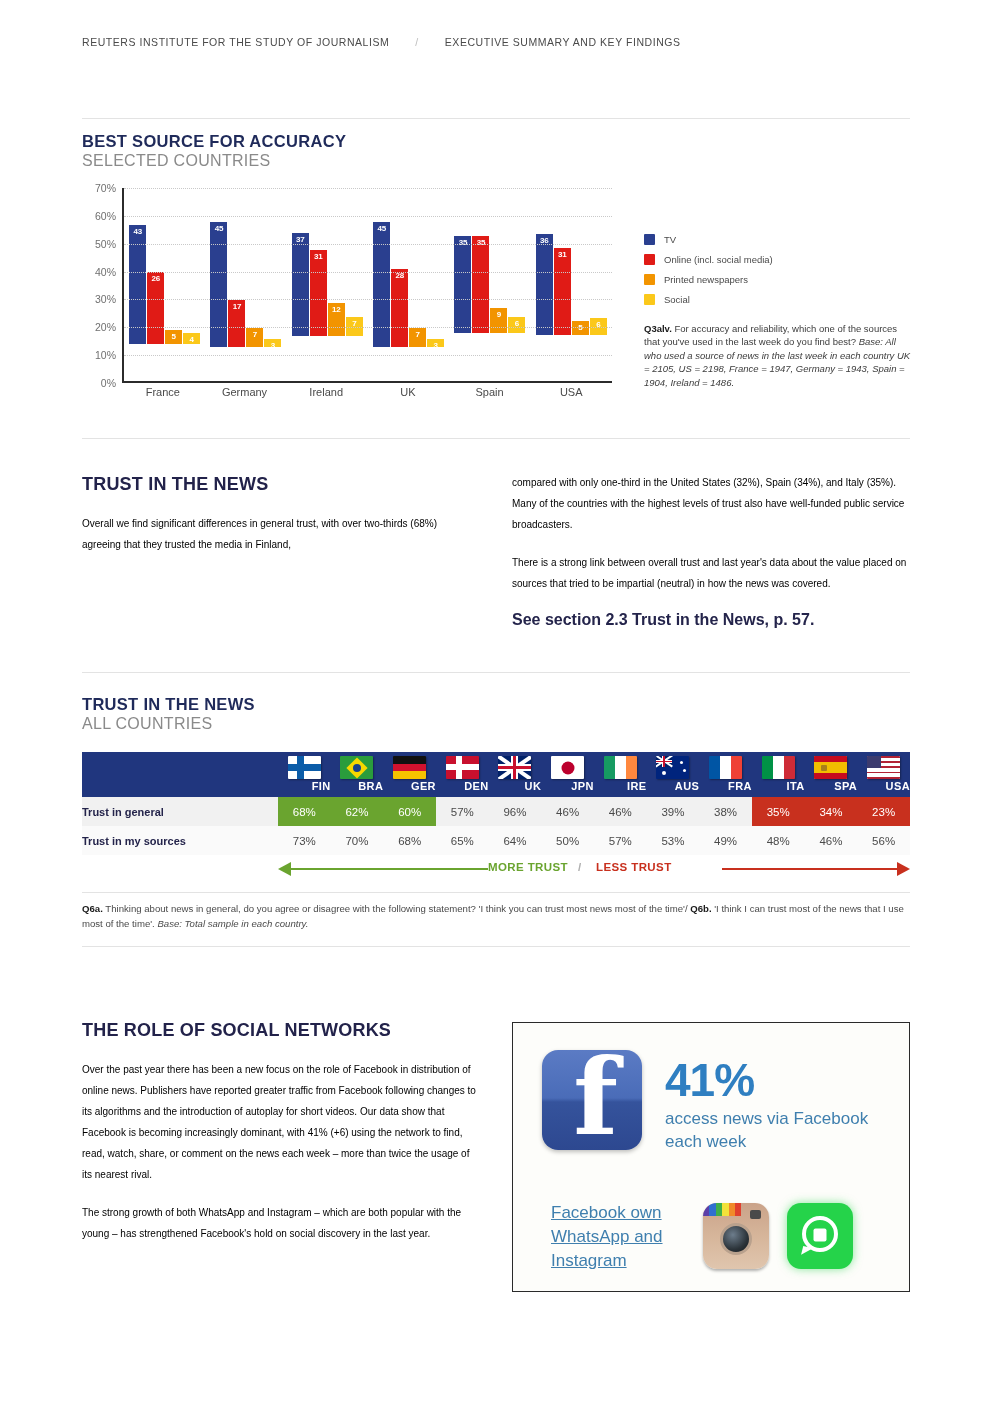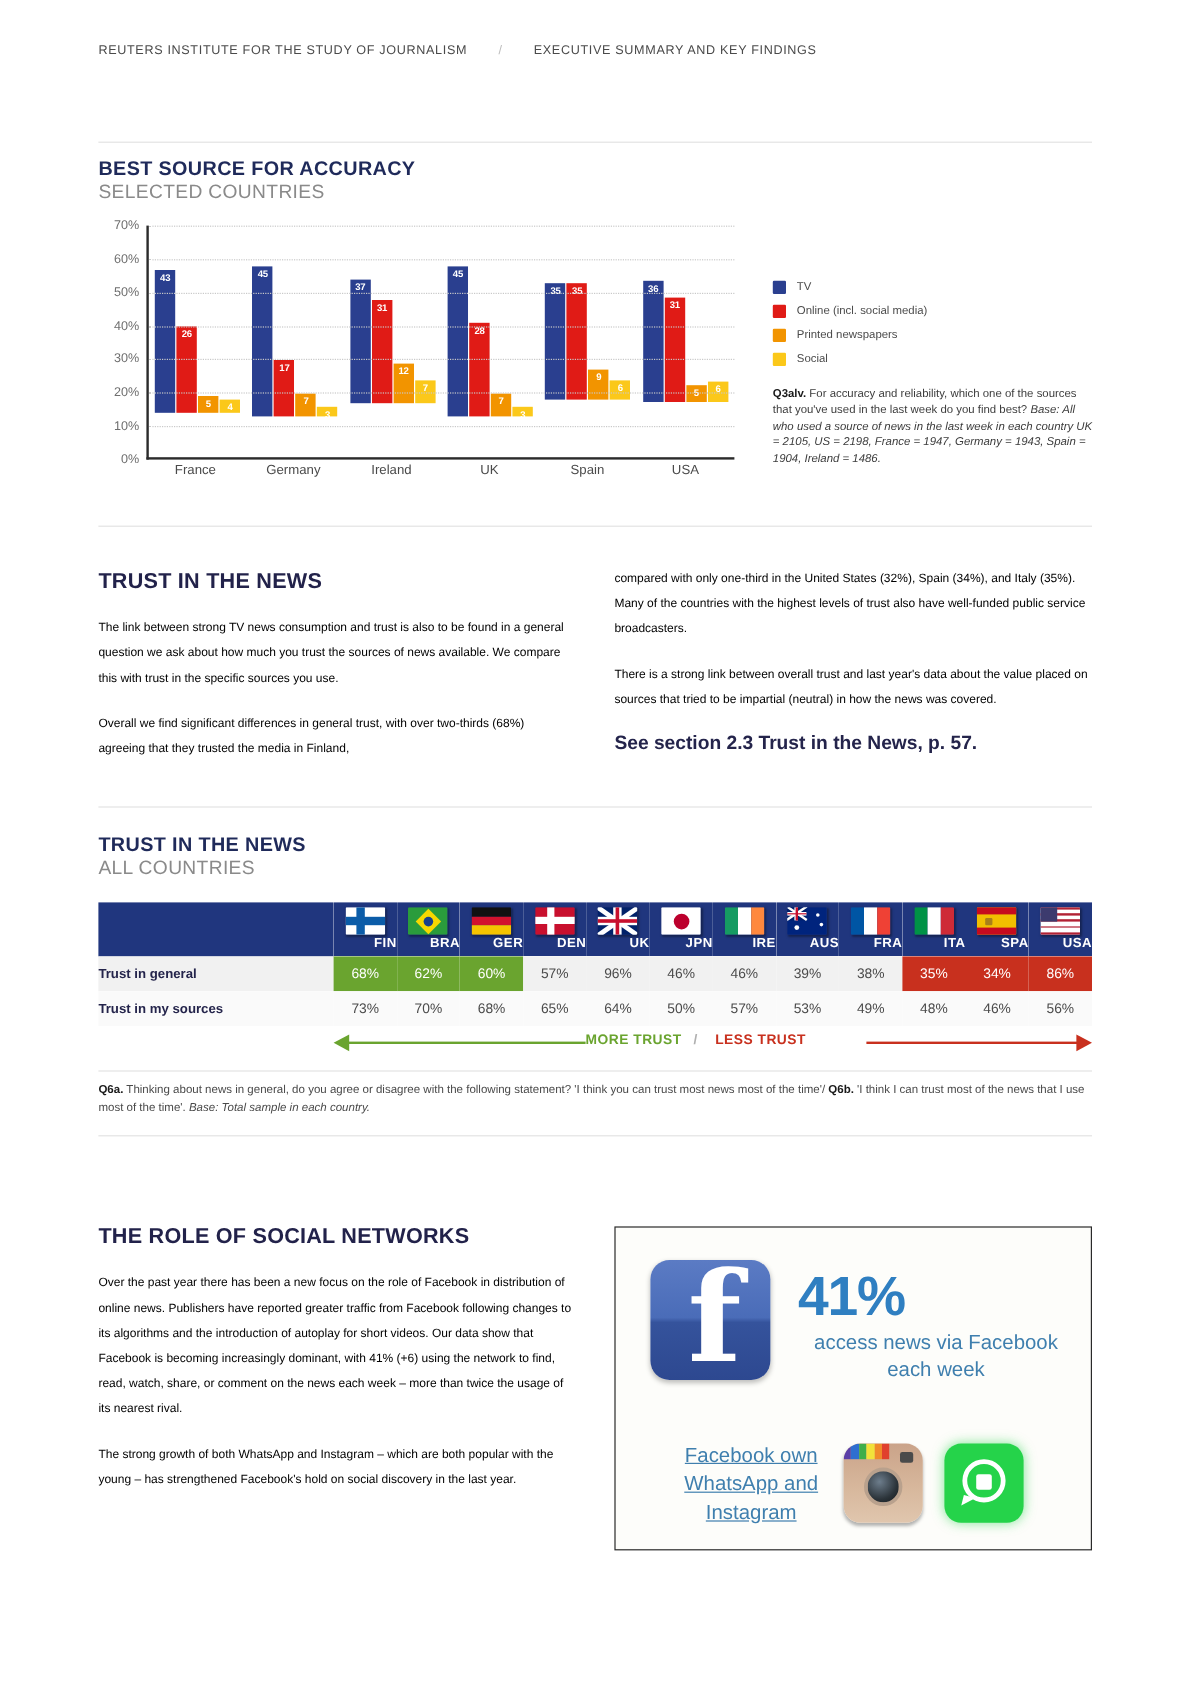--- a/index.html
+++ b/index.html
@@ -133,21 +133,21 @@
   .table-note {
     position:absolute; left:82px; top:902px; width:828px;
     font-size:9.6px; line-height:14.5px; color:#4a4a4a;
   }
   .table-note b { color:#1a1a1a; }
   .table-note i { font-style:italic; }
 
   
   #social-box {
     position:absolute; left:512px; top:1022px; width:398px; height:270px;
-    border:1px solid #2a2a2a; background:#fdfdfa;text-align:center;
+    border:1px solid #2a2a2a; background:#fdfdfa;
   }
   .fb-logo {
     position:absolute; left:29px; top:27px; width:100px; height:100px;
     border-radius:16px; overflow:hidden;
     background:linear-gradient(#5b7bc4 0%, #4a6cb8 48%, #35539c 52%, #2d4890 100%);
     box-shadow:0 2px 4px rgba(0,0,0,0.25);
   }
   .fb-logo::after {
     content:"f"; position:absolute; left:50%; top:50%;
     transform:translate(-42%,-52%);
@@ -362,21 +362,20 @@
 
 <div class="chart-note">
   <b>Q3alv.</b><span> For accuracy and reliability, which one of the sources that you've used in the last week do you find best? </span><i>Base: All who used a source of news in the last week in each country UK = 2105, US = 2198, France = 1947, Germany = 1943, Spain = 1904, Ireland = 1486.</i>
 </div>
 
 <div class="rule" style="top:438px;"></div>
 
 <div style="position:absolute; left:82px; top:474px; width:396px;">
   <h2 class="body-head">TRUST IN THE NEWS</h2>
   <div class="prose" style="margin-top:18px;">
-    <p>The link between strong TV news consumption and trust is also to be found in a general question we ask about how much you trust the sources of news available. We compare this with trust in the specific sources you use.</p>
     <p class="last">Overall we find significant differences in general trust, with over two-thirds (68%) agreeing that they trusted the media in Finland,</p>
   </div>
 </div>
 
 <div style="position:absolute; left:512px; top:472px; width:398px;">
   <div class="prose">
     <p>compared with only one-third in the United States (32%), Spain (34%), and Italy (35%). Many of the countries with the highest levels of trust also have well-funded public service broadcasters.</p>
     <p>There is a strong link between overall trust and last year's data about the value placed on sources that tried to be impartial (neutral) in how the news was covered.</p>
   </div>
   <p class="seealso">See section 2.3 Trust in the News, p. 57.</p>
@@ -531,21 +530,21 @@
           <td class="val r1 hi-green">62%</td>
           <td class="val r1 hi-green">60%</td>
           <td class="val r1">57%</td>
           <td class="val r1">96%</td>
           <td class="val r1">46%</td>
           <td class="val r1">46%</td>
           <td class="val r1">39%</td>
           <td class="val r1">38%</td>
           <td class="val r1 hi-red">35%</td>
           <td class="val r1 hi-red">34%</td>
-          <td class="val r1 hi-red">86%</td>
+          <td class="val r1 hi-red">23%</td>
         </tr>
         <tr>
           <td class="rowlabel r2">Trust in my sources</td>
           <td class="val r2">73%</td>
           <td class="val r2">70%</td>
           <td class="val r2">68%</td>
           <td class="val r2">65%</td>
           <td class="val r2">64%</td>
           <td class="val r2">50%</td>
           <td class="val r2">57%</td>

